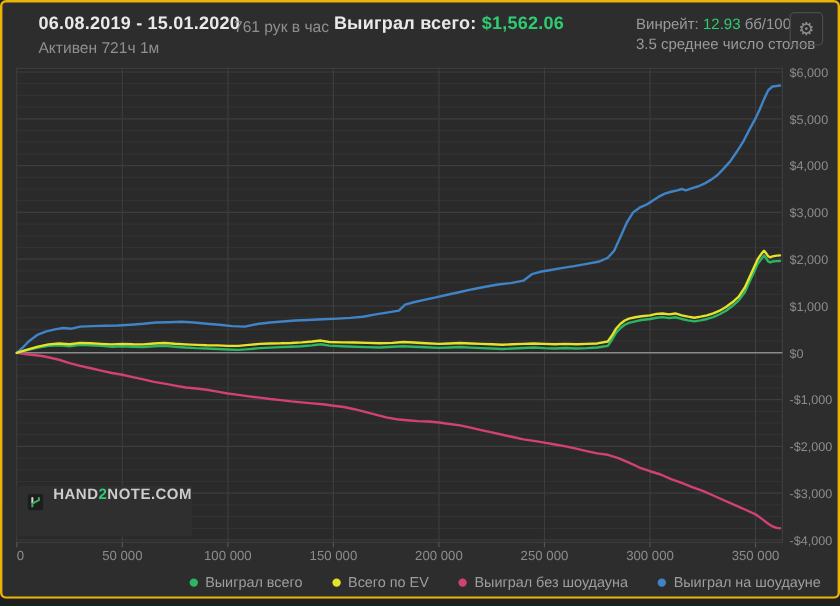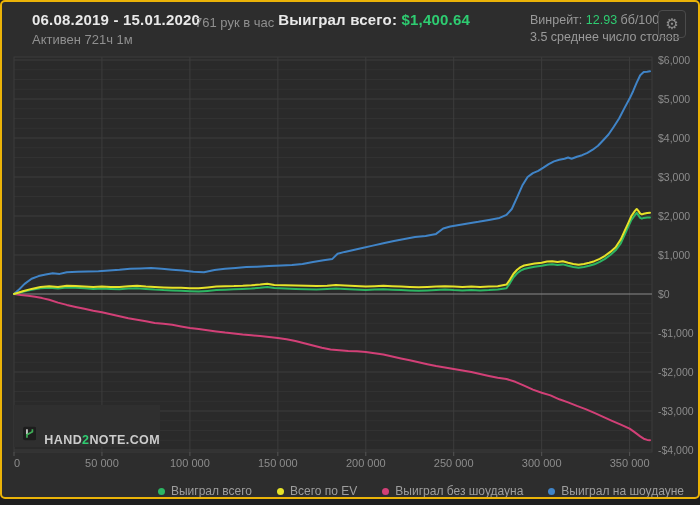--- a/index.html
+++ b/index.html
@@ -22,26 +22,26 @@
   .gear-btn{
     position:absolute;top:8px;right:12px;width:28px;height:28px;box-sizing:border-box;
     border:1px solid #4b4b4b;border-radius:4px;background:transparent;color:#8f8f8f;
     display:flex;align-items:center;justify-content:center;font-size:15px;cursor:pointer;padding:0;
   }
   
   .chart-svg{position:absolute;left:0;top:52px;}
   
   .logo{
     position:absolute;left:12px;top:403px;width:146px;height:42px;background:#2f2f2f;
-    display:flex;align-items:flex-end;padding-left:9px;box-sizing:border-box;
+    display:flex;align-items:flex-start;padding-left:9px;box-sizing:border-box;
   }
   .logo-text{font-size:12.5px;font-weight:bold;color:#cccccc;letter-spacing:.4px;margin-left:8px;white-space:nowrap;}
   .logo-text .g{color:#2ecc71;}
   
-  .legend{position:absolute;top:476px;right:14px;display:flex;gap:25px;align-items:flex-end;height:20px;}
+  .legend{position:absolute;top:476px;right:14px;display:flex;gap:25px;align-items:flex-start;height:20px;}
   .legend-item{display:flex;align-items:center;gap:6px;cursor:pointer;}
   .legend-dot{width:7px;height:7px;border-radius:50%;flex:0 0 auto;}
   .legend-label{font-size:12px;color:#9e9e9e;white-space:nowrap;}
 </style>
 </head>
 <body>
 
 <div class="window">
 
   <div class="hdr-col col-dates">
@@ -49,21 +49,21 @@
     <div class="hdr-sub">Активен 721ч 1м</div>
   </div>
 
   <div class="hdr-col col-hands">
     <div class="hdr-sub">761 рук в час</div>
   </div>
 
   <div class="hdr-col col-won">
     <div class="hdr-main">
       <span>Выиграл всего:</span>
-      <span class="val-green">$1,400.64</span>
+      <span class="val-green">$1,562.06</span>
     </div>
   </div>
 
   <div class="hdr-col col-winrate">
     <div class="line1">
       <span>Винрейт:</span>
       <span class="val-green">12.93</span>
       <span>бб/100</span>
     </div>
     <div class="line2">3.5 среднее число столов</div>

